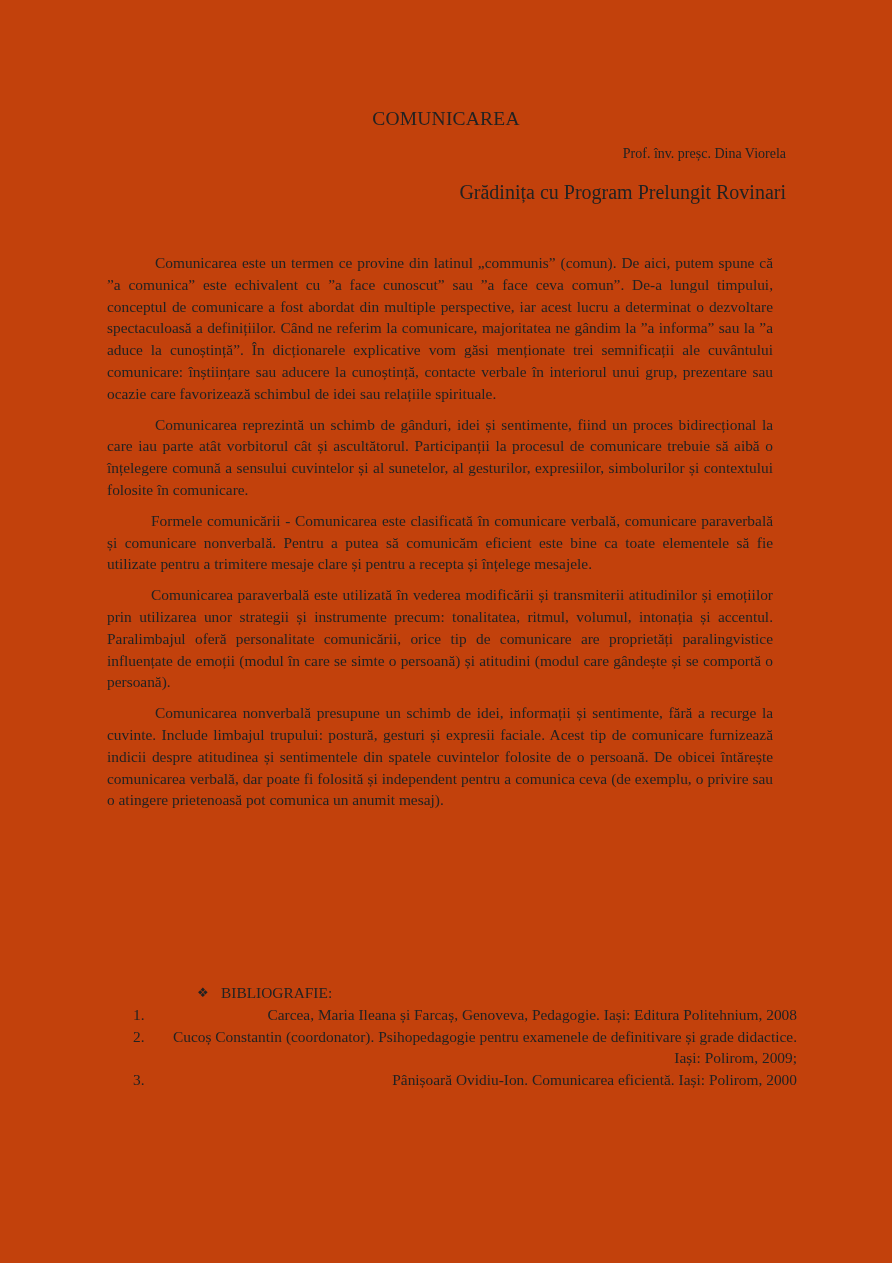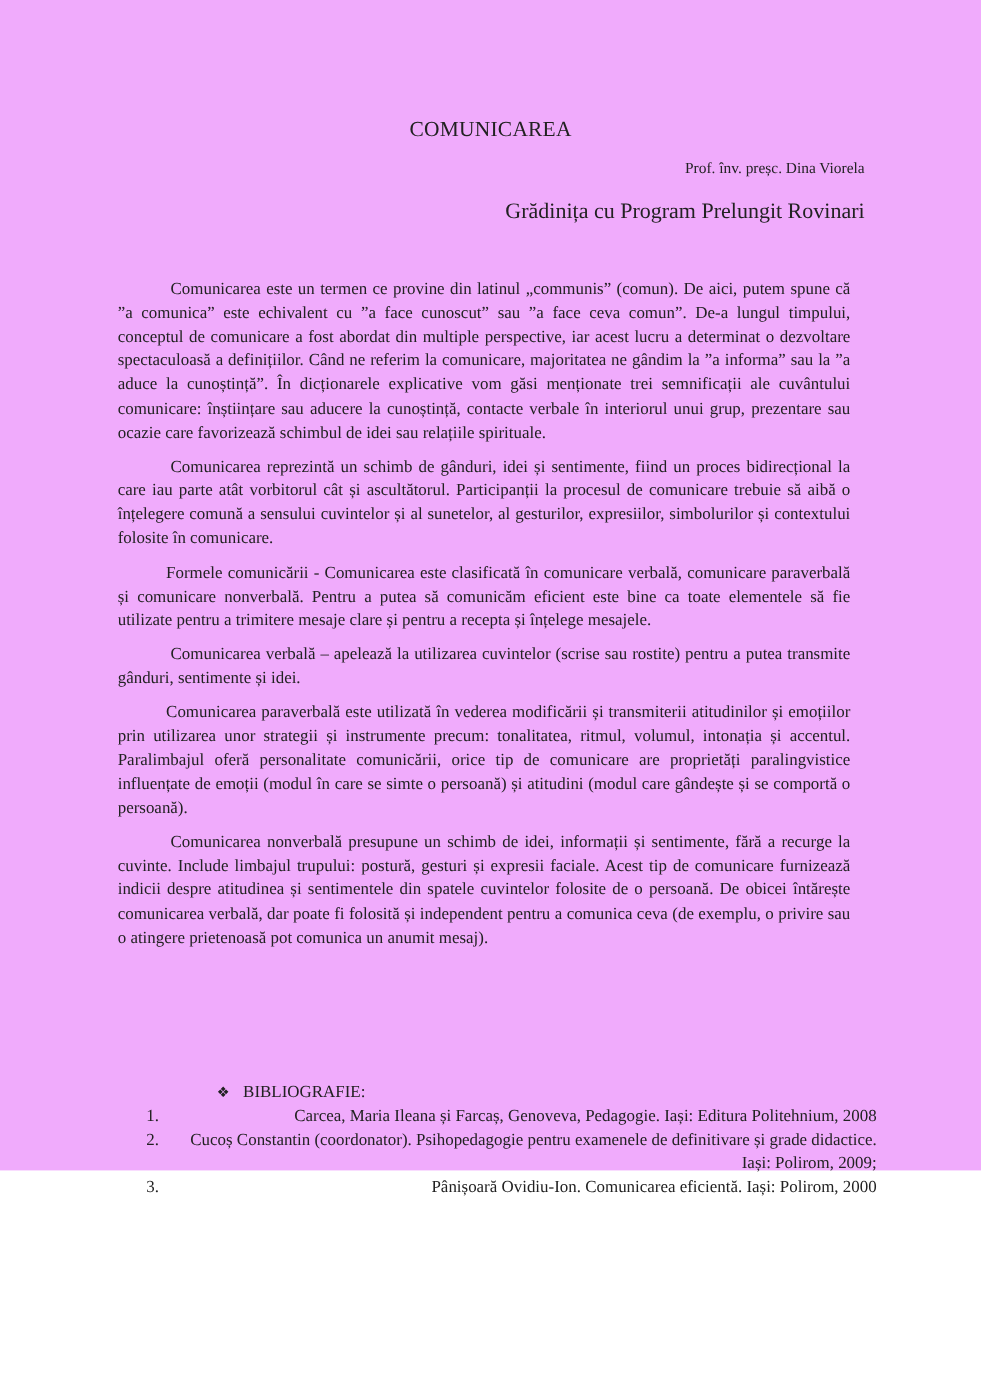--- a/index.html
+++ b/index.html
@@ -1,18 +1,18 @@
 <!DOCTYPE html>
 <html><head>
 <meta charset="utf-8">
 <style>
   html, body { margin: 0; padding: 0; background: #ffffff; }
   body { width: 892px; height: 1263px; position: relative; overflow: hidden;
          font-family: "Liberation Serif", "DejaVu Serif", serif; color: #222; }
-  .page { position: absolute; left: 0; top: 0; width: 892px; height: 1064px; background: #f0abfc; }
+  .page { position: absolute; left: 0; top: 0; width: 892px; height: 1263px; background: #c2410c; }
   .title { position: absolute; top: 108px; left: 0; width: 892px; text-align: center;
            font-size: 19.5px; letter-spacing: 0.2px; }
   .author { position: absolute; top: 146px; right: 106px; text-align: right; font-size: 14px; }
   .school { position: absolute; top: 181px; right: 106px; text-align: right; font-size: 20px; }
   .body { position: absolute; top: 252px; left: 107px; width: 679px; font-size: 15.4px; line-height: 21.8px; }
   .body p { margin: 0 13px 9px 0; text-align: justify; text-indent: 48px; }
   .body p.ind2 { text-indent: 44px; }
   .biblio { position: absolute; top: 982px; left: 107px; width: 690px; font-size: 15.4px; line-height: 21.8px; }
   .biblio-head { margin-left: 90px; display: flex; align-items: center; }
   .biblio-head .star { font-size: 13px; width: 24px; }
@@ -26,21 +26,20 @@
 
 <div class="page">
   <div class="title">COMUNICAREA</div>
   <div class="author">Prof. înv. preșc. Dina Viorela</div>
   <div class="school">Grădinița cu Program Prelungit Rovinari</div>
 
   <div class="body">
     <p>Comunicarea este un termen ce provine din  latinul „communis” (comun). De aici, putem spune că ”a comunica” este echivalent cu ”a face cunoscut” sau ”a face ceva comun”. De-a lungul timpului, conceptul de comunicare a fost abordat din multiple perspective, iar acest lucru a determinat o dezvoltare spectaculoasă a definițiilor. Când ne referim la comunicare, majoritatea ne gândim la ”a informa” sau la ”a aduce la cunoștință”.  În dicționarele explicative vom găsi menționate trei semnificații ale cuvântului comunicare: înștiințare sau aducere la cunoștință, contacte verbale în interiorul unui grup, prezentare sau ocazie care favorizează schimbul de idei sau relațiile spirituale.</p>
     <p>Comunicarea reprezintă un schimb de gânduri, idei și sentimente, fiind un proces bidirecțional la care iau parte atât vorbitorul cât și ascultătorul. Participanții la procesul de comunicare trebuie să aibă o înțelegere comună a sensului cuvintelor și al sunetelor, al gesturilor, expresiilor, simbolurilor și contextului folosite în comunicare.</p>
     <p class="ind2">Formele comunicării - Comunicarea este clasificată în comunicare verbală, comunicare paraverbală și comunicare nonverbală. Pentru a putea să comunicăm eficient este bine ca toate elementele să fie utilizate pentru  a trimitere mesaje clare și pentru a recepta și înțelege mesajele.</p>
-    <p>Comunicarea verbală – apelează la utilizarea cuvintelor (scrise sau rostite) pentru a putea transmite gânduri, sentimente și idei.</p>
     <p class="ind2">Comunicarea paraverbală este utilizată în vederea modificării și transmiterii atitudinilor și emoțiilor prin utilizarea unor strategii și instrumente precum: tonalitatea, ritmul, volumul, intonația și accentul. Paralimbajul oferă personalitate comunicării, orice tip de comunicare are proprietăți paralingvistice influențate de emoții (modul în care se simte o persoană) și atitudini (modul care gândește și se comportă o persoană).</p>
     <p>Comunicarea nonverbală presupune un schimb de idei, informații și sentimente, fără a recurge la cuvinte. Include limbajul trupului: postură, gesturi și expresii faciale. Acest tip de comunicare furnizează indicii despre atitudinea și sentimentele din spatele cuvintelor folosite de o persoană. De obicei întărește comunicarea verbală, dar poate fi folosită și independent pentru a comunica ceva (de exemplu, o privire sau o atingere prietenoasă pot comunica un anumit mesaj).</p>
   </div>
 
   <div class="biblio">
     <div class="biblio-head">
       <span class="star">❖</span>
       <span>BIBLIOGRAFIE:</span>
     </div>
     <ol>

